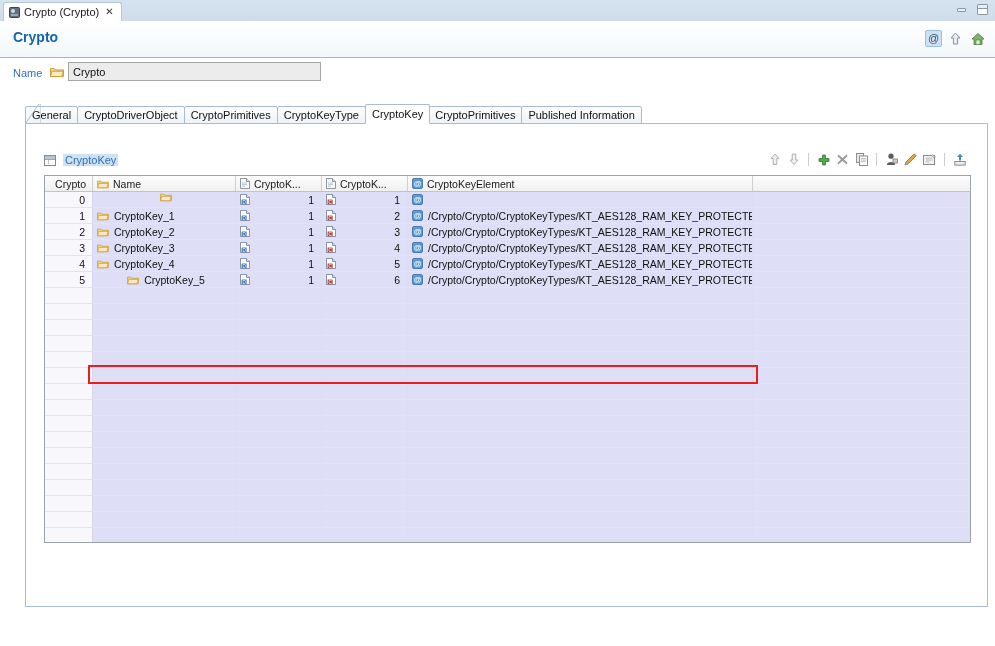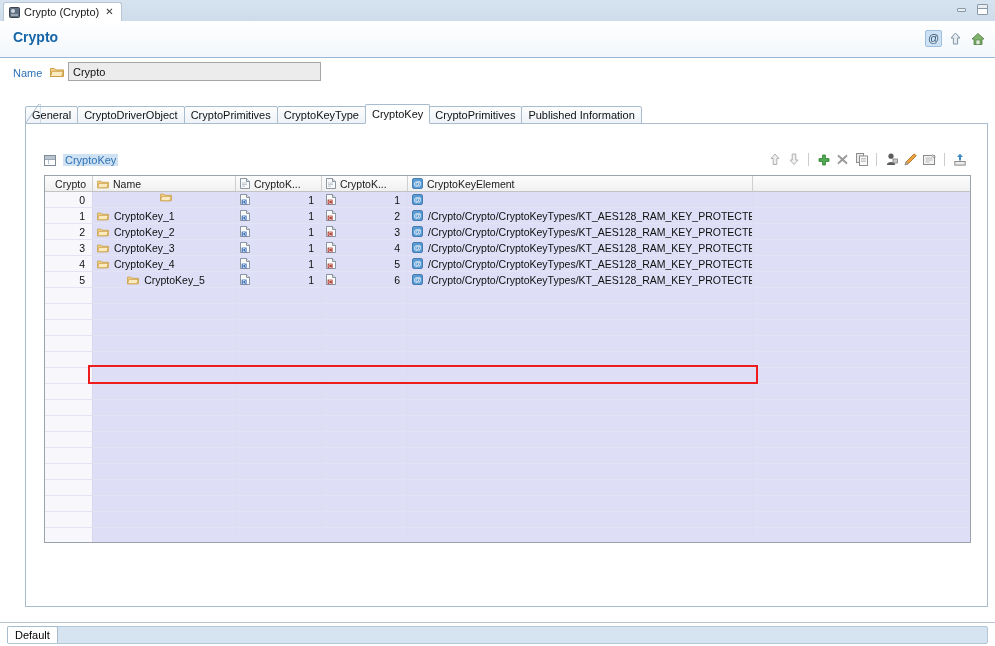--- a/index.html
+++ b/index.html
@@ -944,20 +944,14 @@
               <div class="cell" style="width: 217px; border-right: none;"></div>
             </div>
           </div>
 
         <div id="highlight-box"></div>
       </div>
 
     </div>
   </div>
 
-  <div id="bottom-bar">
-    <div id="default-strip"></div>
-    <div id="default-tab">
-      <span>Default</span>
-    </div>
-  </div>
 
 </div>
 
 </body></html>

